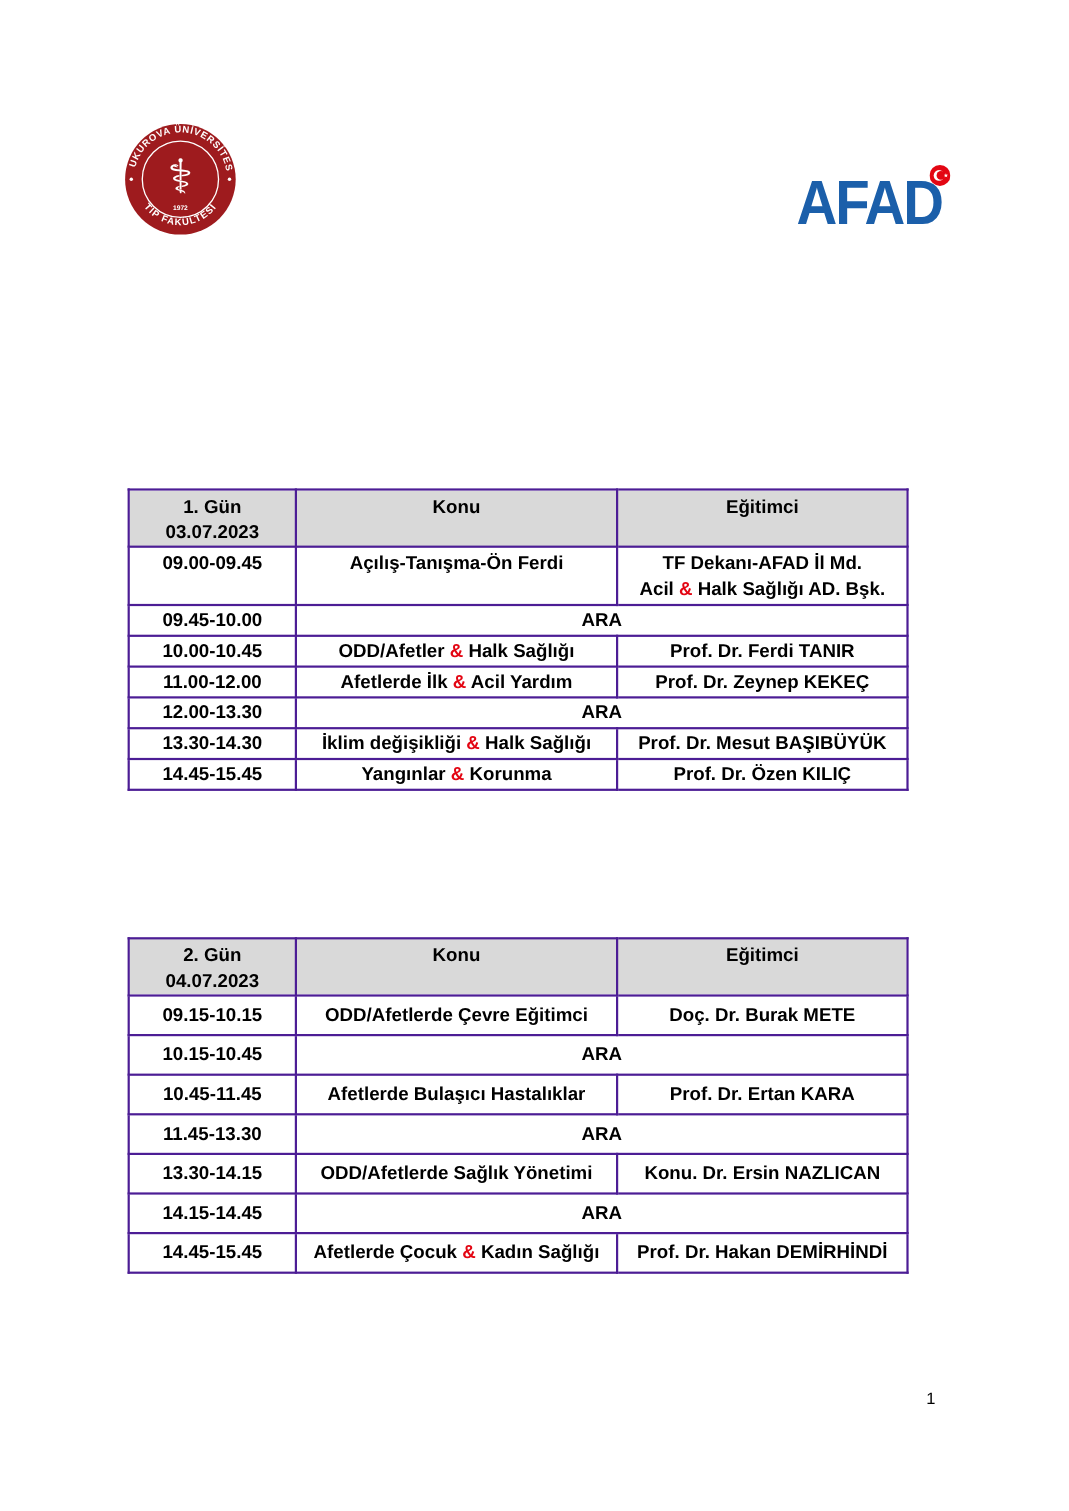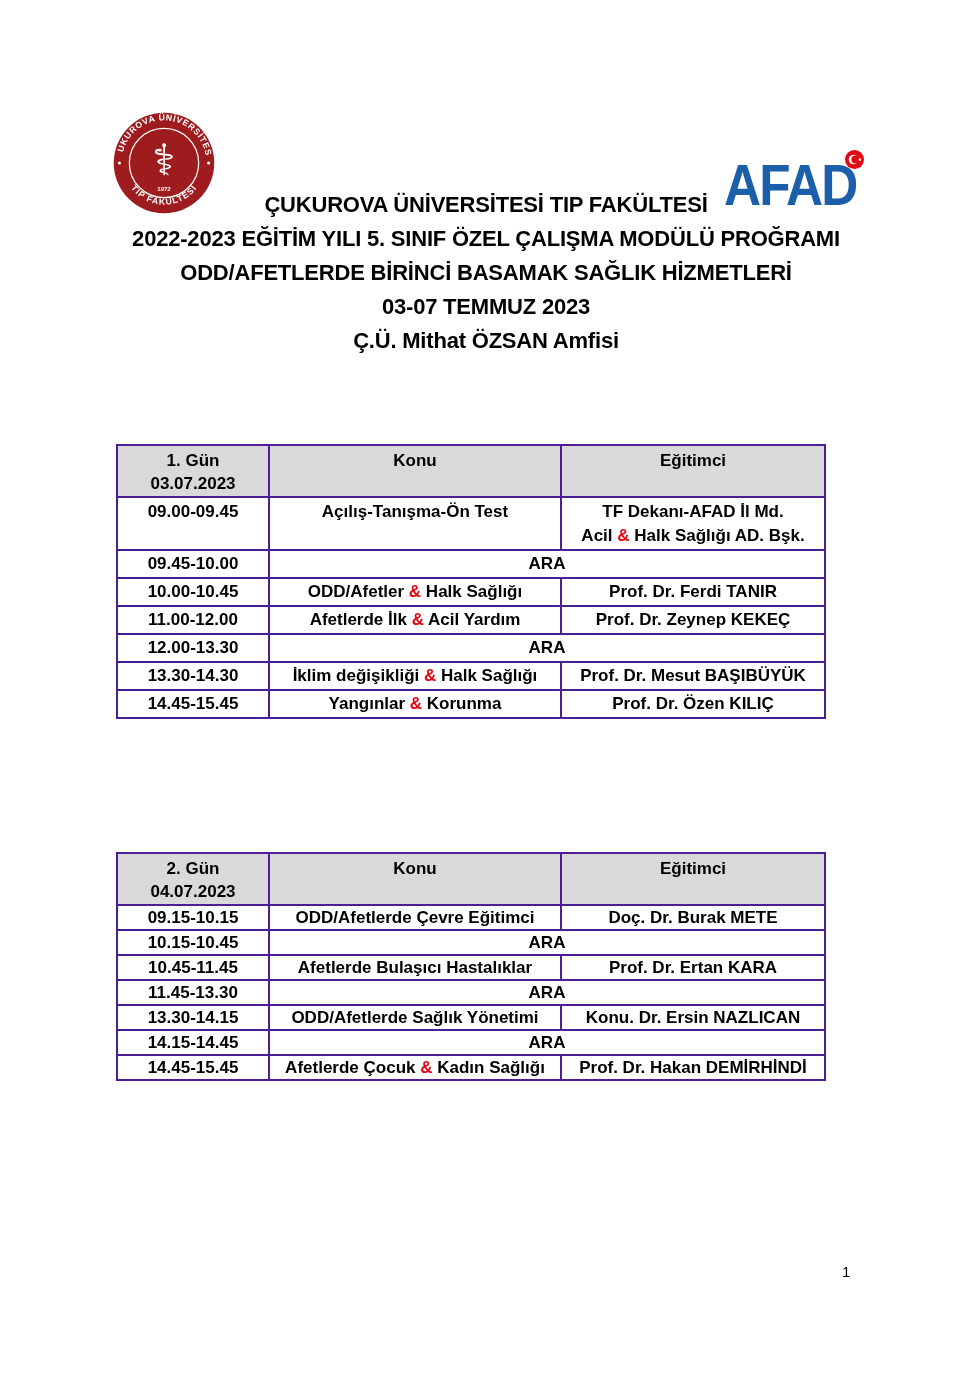--- a/index.html
+++ b/index.html
@@ -51,21 +51,21 @@
     overflow: hidden;
   }
   .sched thead th {
     background: #d9d9d9;
     height: 44px;
     vertical-align: top;
     padding-top: 3px;
     line-height: 23px;
   }
   .sched tbody tr    { height: 28px; }
-  #table-day2 tbody tr { height: 25px; }
+  #table-day2 tbody tr { height: 36px; }
   .sched tbody tr.tall { height: 50px; }
   .sched tbody tr.tall td { vertical-align: top; padding-top: 2px; line-height: 24px; }
   .sched td.cell-trainer { white-space: pre-line; }
   .amp { color: #e30613; }
 
   
   .page-number {
     position: absolute; left: 842px; top: 1263px;
     font-size: 15px;
   }
@@ -99,48 +99,41 @@
   <div class="afad-logo">
     <div class="afad-text">AFAD</div>
     <svg class="afad-flag" viewBox="0 0 18 18">
       <circle cx="9" cy="9" r="9" fill="#e30613"></circle>
       <circle cx="8.2" cy="9" r="4.6" fill="#ffffff"></circle>
       <circle cx="9.9" cy="9" r="3.8" fill="#e30613"></circle>
       <polygon points="14.1,7.0 14.6,8.3 16.0,8.4 14.9,9.3 15.3,10.6 14.1,9.9 13.0,10.6 13.3,9.3 12.3,8.4 13.7,8.3" fill="#ffffff"></polygon>
     </svg>
   </div>
 
-  <div class="titles">
-    <div class="tline">ÇUKUROVA ÜNİVERSİTESİ TIP FAKÜLTESİ</div>
-    <div class="tline">2022-2023 EĞİTİM YILI 5. SINIF ÖZEL ÇALIŞMA MODÜLÜ PROĞRAMI</div>
-    <div class="tline">ODD/AFETLERDE BİRİNCİ BASAMAK SAĞLIK HİZMETLERİ</div>
-    <div class="tline">03-07 TEMMUZ 2023</div>
-    <div class="tline">Ç.Ü. Mithat ÖZSAN Amfisi</div>
-  </div>
 
   <table class="sched" id="table-day1">
     <colgroup>
         <col class="c-time">
         <col class="c-topic">
         <col class="c-trainer">
       </colgroup>
     <thead>
       <tr>
         <th>
           <div>1. Gün</div>
           <div>03.07.2023</div>
         </th>
         <th>Konu</th>
         <th>Eğitimci</th>
       </tr>
     </thead>
     <tbody>
       <tr class="tall">
         <td class="cell-time">09.00-09.45</td>
-        <td class="cell-topic">Açılış-Tanışma-Ön Test</td>
+        <td class="cell-topic">Açılış-Tanışma-Ön Ferdi</td>
         <td class="cell-trainer">TF Dekanı-AFAD İl Md.
 Acil <span class="amp">&amp;</span> Halk Sağlığı AD. Bşk.</td>
       </tr>
       <tr>
         <td class="cell-time">09.45-10.00</td>
         <td colspan="2" class="cell-break">ARA</td>
       </tr>
       <tr>
         <td class="cell-time">10.00-10.45</td>
         <td class="cell-topic">ODD/Afetler <span class="amp">&amp;</span> Halk Sağlığı</td>

